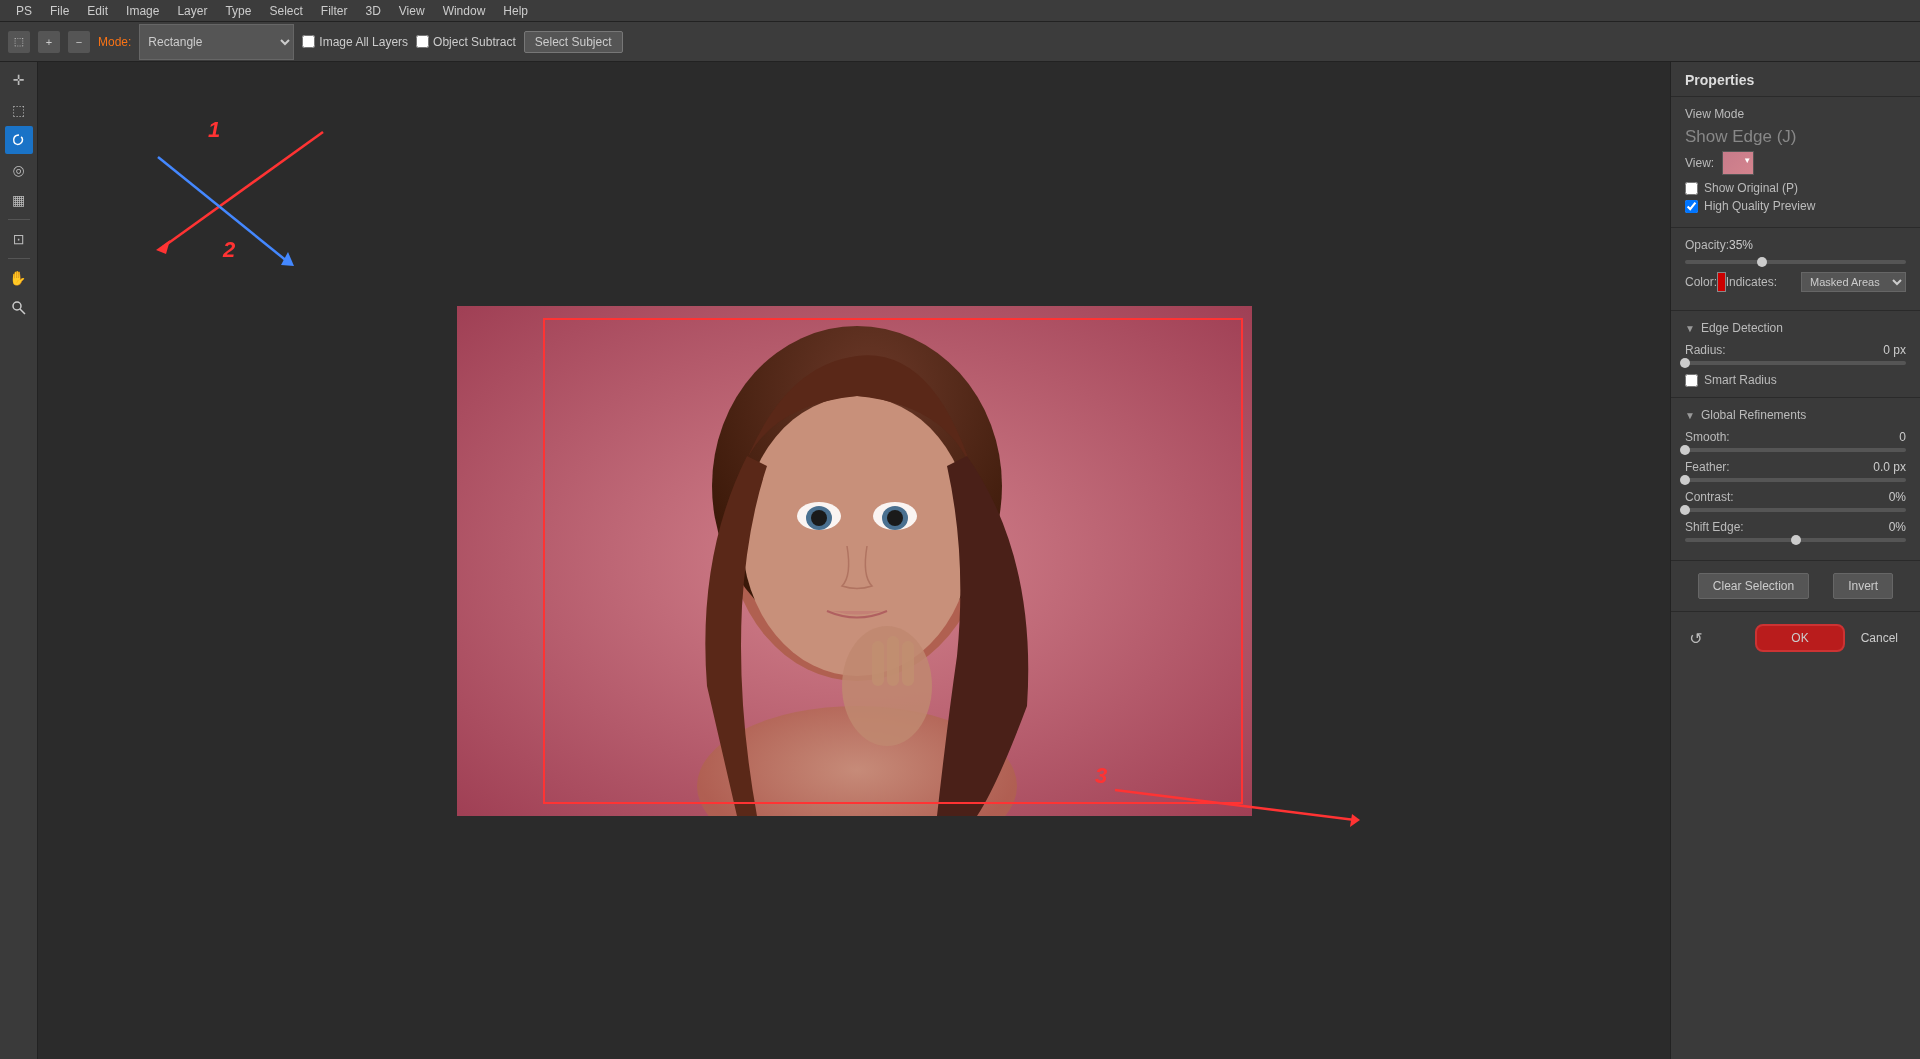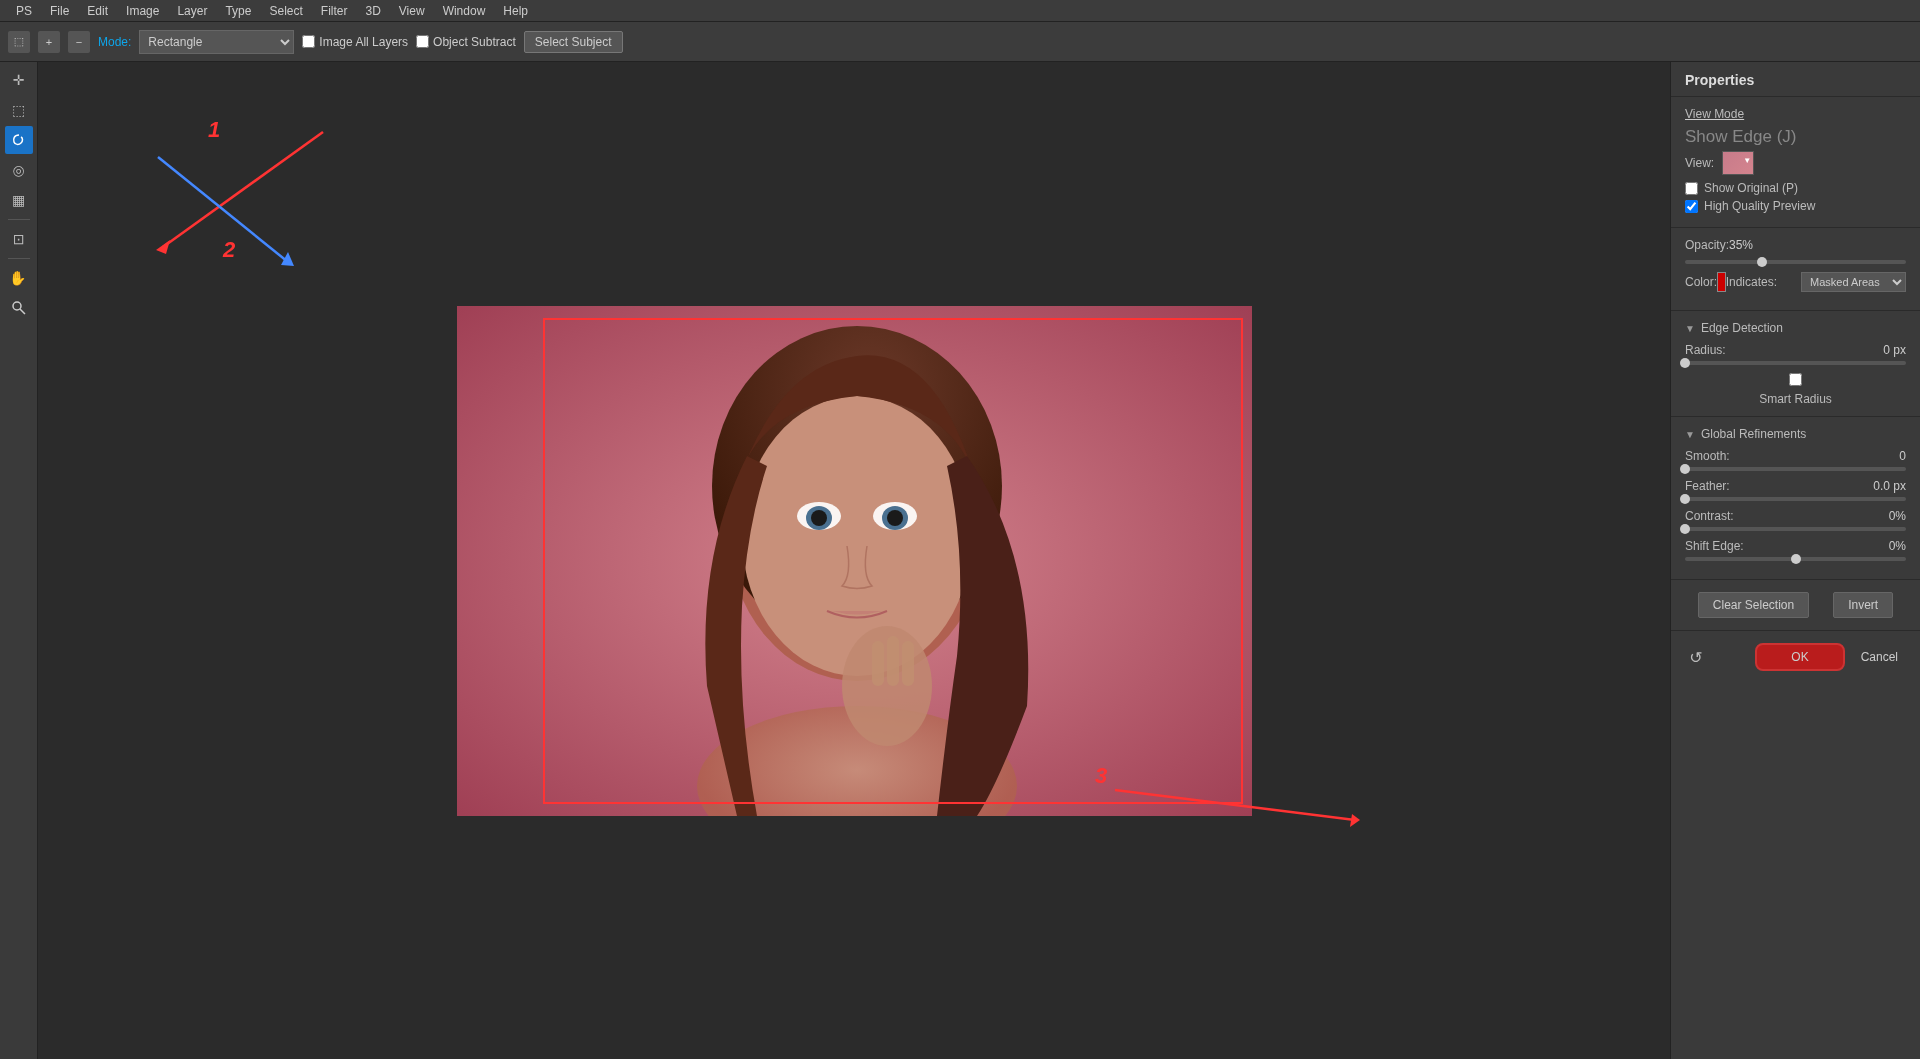--- a/index.html
+++ b/index.html
@@ -44,30 +44,30 @@
     .options-tool-icon {
       width: 22px; height: 22px;
       background: #555;
       border-radius: 2px;
       display: flex; align-items: center; justify-content: center;
       cursor: pointer;
       color: #ccc;
       font-size: 11px;
     }
     .options-label {
-      color: #0ea5e9;
+      color: #f97316;
       font-size: 12px;
     }
     .mode-select {
       background: #555;
       border: 1px solid #666;
       color: #ccc;
       font-size: 12px;
       padding: 2px 4px;
-      height: 24px;
+      height: 36px;
       cursor: pointer;
     }
     .options-checkbox-label {
       display: flex; align-items: center; gap: 4px;
       font-size: 12px; color: #ccc; cursor: pointer;
     }
     .options-checkbox-label input { cursor: pointer; }
     .subject-btn {
       background: #555;
       border: 1px solid #777;
@@ -176,21 +176,20 @@
     }
     .section-header .arrow {
       font-size: 10px;
       color: #999;
     }
     .view-mode-row {
       display: flex;
       align-items: flex-end;
       justify-content: space-between;
       margin-bottom: 6px;
-      text-decoration: underline;
     }
     .view-label { font-size: 12px; color: #bbb; }
     .view-thumbnail {
       width: 32px; height: 24px;
       background: linear-gradient(135deg, #c77b8a, #d4848e);
       border: 1px solid #555;
       cursor: pointer;
       position: relative;
     }
     .view-thumbnail::after {
@@ -263,21 +262,20 @@
       justify-content: space-between;
       margin-bottom: 4px;
     }
     .smart-radius-row {
       display: flex;
       align-items: center;
       gap: 6px;
       font-size: 12px;
       color: #bbb;
       margin-top: 4px;
-      flex-direction: column;
     }
     .global-refinements-section { padding: 10px 14px; border-bottom: 1px solid #2a2a2a; }
     .refinement-row {
       display: flex; align-items: center; justify-content: space-between;
       margin-bottom: 4px;
     }
     .bottom-buttons {
       padding: 12px 14px;
       display: flex;
       gap: 24px;

